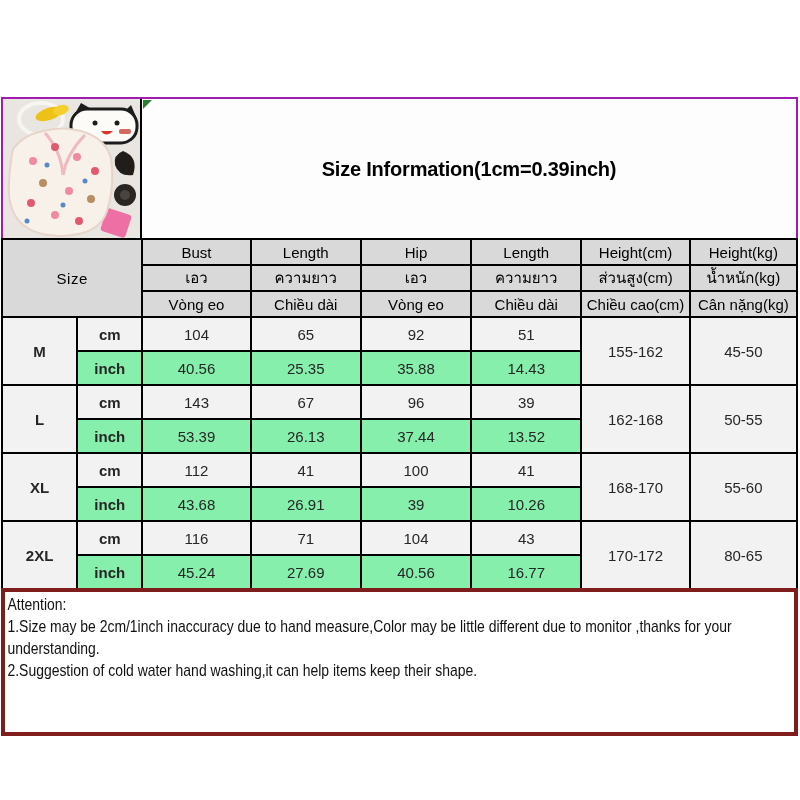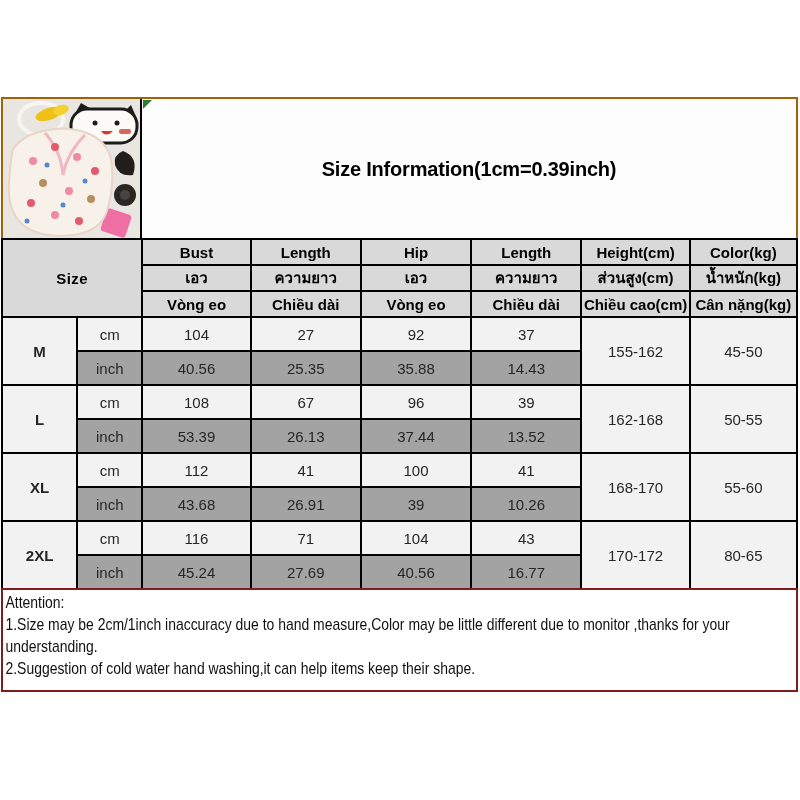--- a/index.html
+++ b/index.html
@@ -1,36 +1,36 @@
 <!DOCTYPE html>
 <html><head>
 <meta charset="utf-8">
 <style>
   html,body{margin:0;padding:0;background:#ffffff;}
   body{width:800px;height:800px;position:relative;font-family:"Liberation Sans",sans-serif;color:#000;}
   .sheet{position:absolute;left:1px;top:97px;width:797px;box-sizing:border-box;}
   
-  .top-row{display:flex;border:2px solid #a16207;box-sizing:border-box;height:143px;background:#fdfdfd;}
+  .top-row{display:flex;border:2px solid #a21caf;box-sizing:border-box;height:143px;background:#fdfdfd;}
   .photo-cell{width:139px;border-right:2px solid #000;box-sizing:border-box;background:#e9e6e1;overflow:hidden;}
   .title-cell{flex:1;position:relative;display:flex;flex-direction:column;justify-content:center;align-items:center;background:#fdfdfd;}
   .green-corner{position:absolute;left:1px;top:1px;width:0;height:0;border-top:9px solid #2f7d32;border-right:9px solid transparent;}
   .title-line{font-weight:bold;font-size:20px;line-height:30px;letter-spacing:-0.2px;white-space:nowrap;}
   
   table.size-table{border-collapse:collapse;table-layout:fixed;width:797px;margin-top:-2px;}
   table.size-table td{border:2px solid #000;text-align:center;vertical-align:middle;padding:0;overflow:hidden;}
-  tr.hrow td{height:24px;background:#d9d9d9;font-weight:bold;font-size:15px;}
+  tr.hrow td{height:24px;background:#d9d9d9;font-weight:normal;font-size:15px;}
   td.size-hdr{background:#d9d9d9;font-weight:bold;font-size:29px;letter-spacing:0.5px;}
   tr.drow td{height:32px;font-size:15px;color:#262626;}
   td.size-label{background:#dcdcdc;font-weight:bold;font-size:17px;color:#000;}
-  td.unit{font-weight:normal;font-size:15px;color:#000;}
+  td.unit{font-weight:bold;font-size:15px;color:#000;}
   tr.row-cm td{background:#f2f2f2;}
-  tr.row-inch td{background:#a3a3a3;}
+  tr.row-inch td{background:#86efac;}
   td.range{background:#f0f0f0;}
   
-  .attention{border:2px solid #7f1d1d;box-sizing:border-box;margin-top:-2px;height:104px;background:#fff;overflow:hidden;}
+  .attention{border:4px solid #7f1d1d;box-sizing:border-box;margin-top:-2px;height:148px;background:#fff;overflow:hidden;}
   .attention-inner{width:122%;transform:scaleX(0.82);transform-origin:0 0;padding:2px 2px 0 3px;font-size:17px;line-height:22px;color:#111;}
   .attention-inner div{white-space:nowrap;}
 </style>
 </head>
 <body>
 
 <div class="sheet">
 
   <div class="top-row">
     <div class="photo-cell">
@@ -99,21 +99,21 @@
         <col style="width:107px">
     </colgroup>
     <tbody>
       <tr class="hrow">
         <td class="size-hdr" rowspan="3" colspan="2">Size</td>
         <td>Bust</td>
         <td>Length</td>
         <td>Hip</td>
         <td>Length</td>
         <td>Height(cm)</td>
-        <td>Color(kg)</td>
+        <td>Height(kg)</td>
       </tr>
       <tr class="hrow">
         <td>เอว</td>
         <td>ความยาว</td>
         <td>เอว</td>
         <td>ความยาว</td>
         <td>ส่วนสูง(cm)</td>
         <td>น้ำหนัก(kg)</td>
       </tr>
       <tr class="hrow">
@@ -122,38 +122,38 @@
         <td>Vòng eo</td>
         <td>Chiều dài</td>
         <td>Chiều cao(cm)</td>
         <td>Cân nặng(kg)</td>
       </tr>
 
       <tr class="drow row-cm">
         <td class="size-label" rowspan="2">M</td>
         <td class="unit">cm</td>
         <td>104</td>
-        <td>27</td>
+        <td>65</td>
         <td>92</td>
-        <td>37</td>
+        <td>51</td>
         <td class="range" rowspan="2">155-162</td>
         <td class="range" rowspan="2">45-50</td>
       </tr>
       <tr class="drow row-inch">
         <td class="unit">inch</td>
         <td>40.56</td>
         <td>25.35</td>
         <td>35.88</td>
         <td>14.43</td>
       </tr>
 
       <tr class="drow row-cm">
         <td class="size-label" rowspan="2">L</td>
         <td class="unit">cm</td>
-        <td>108</td>
+        <td>143</td>
         <td>67</td>
         <td>96</td>
         <td>39</td>
         <td class="range" rowspan="2">162-168</td>
         <td class="range" rowspan="2">50-55</td>
       </tr>
       <tr class="drow row-inch">
         <td class="unit">inch</td>
         <td>53.39</td>
         <td>26.13</td>

